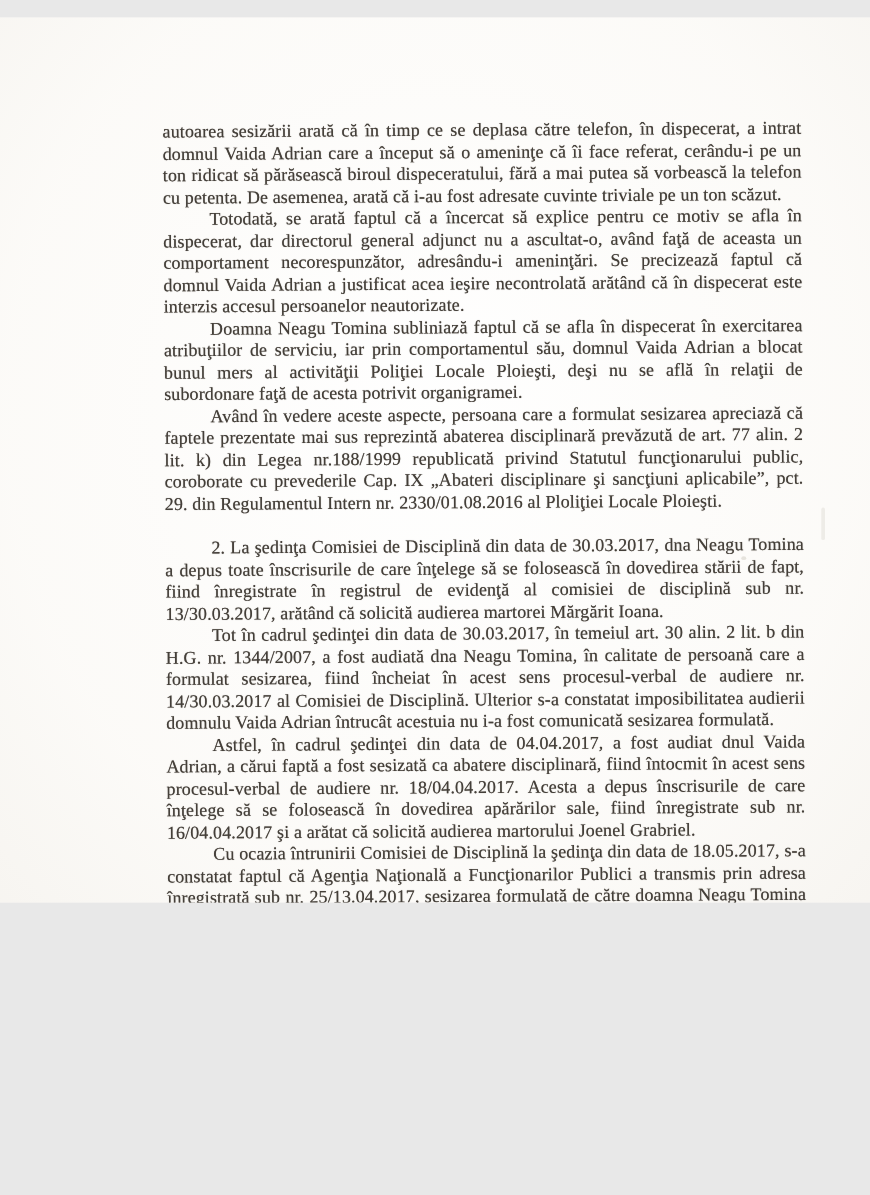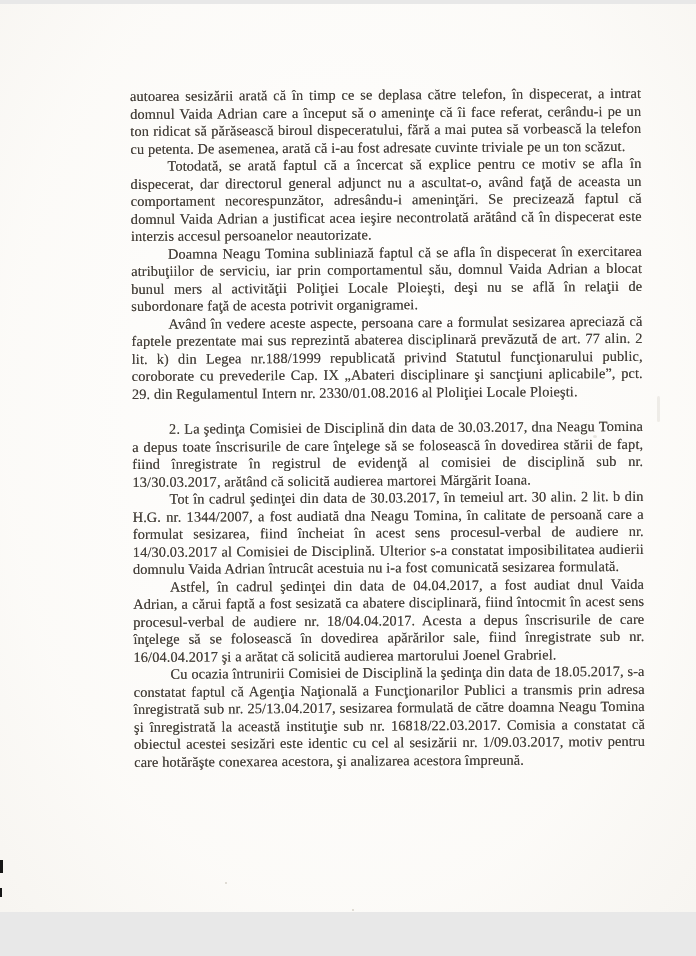--- a/index.html
+++ b/index.html
@@ -4,22 +4,22 @@
 <title>Scanned document page</title>
 <style>
   html, body {
     margin: 0;
     padding: 0;
     background: #e8e8e8;
   }
   .scan-canvas {
     position: relative;
     width: 696px;
-    height: 908px;
-    margin: 4px auto;
+    height: 708px;
+    margin: 14px auto;
     background: #fdfcfa;
     background-image:
       radial-gradient(ellipse at 50% 45%, rgba(255,255,255,0.9) 0%, rgba(250,248,244,0.4) 70%, rgba(242,239,233,0.55) 100%);
     overflow: hidden;
     font-family: "Liberation Serif", "DejaVu Serif", serif;
   }
   .text-block {
     position: absolute;
     left: 130px;
     top: 84px;

